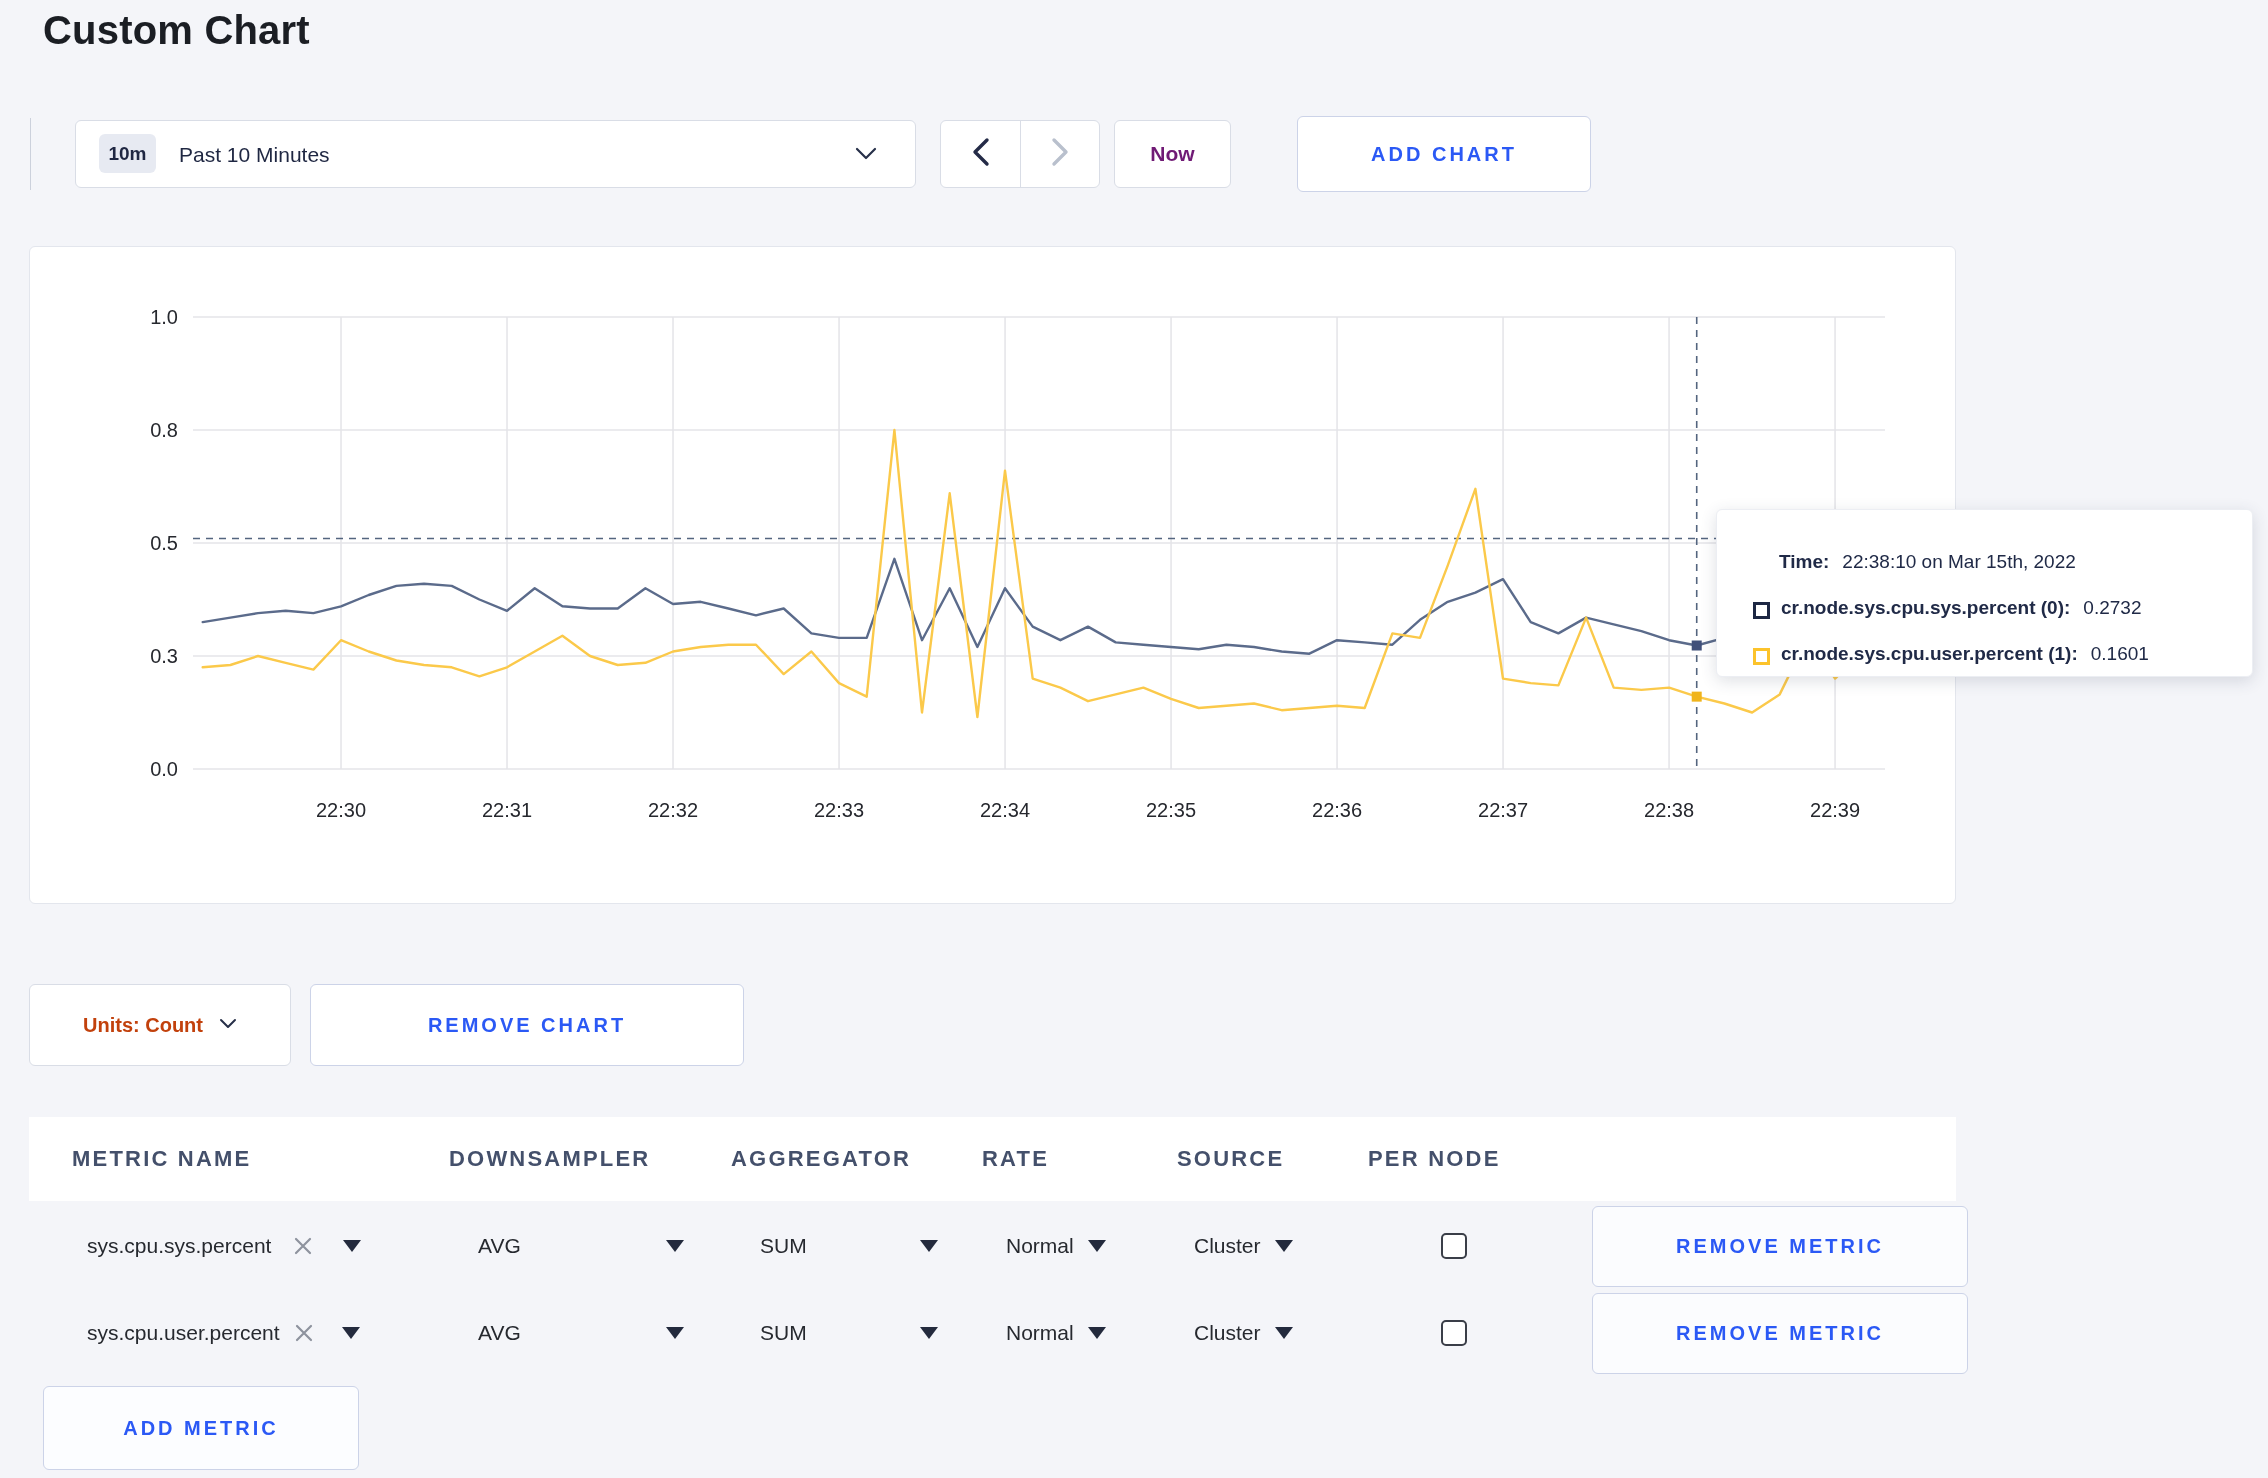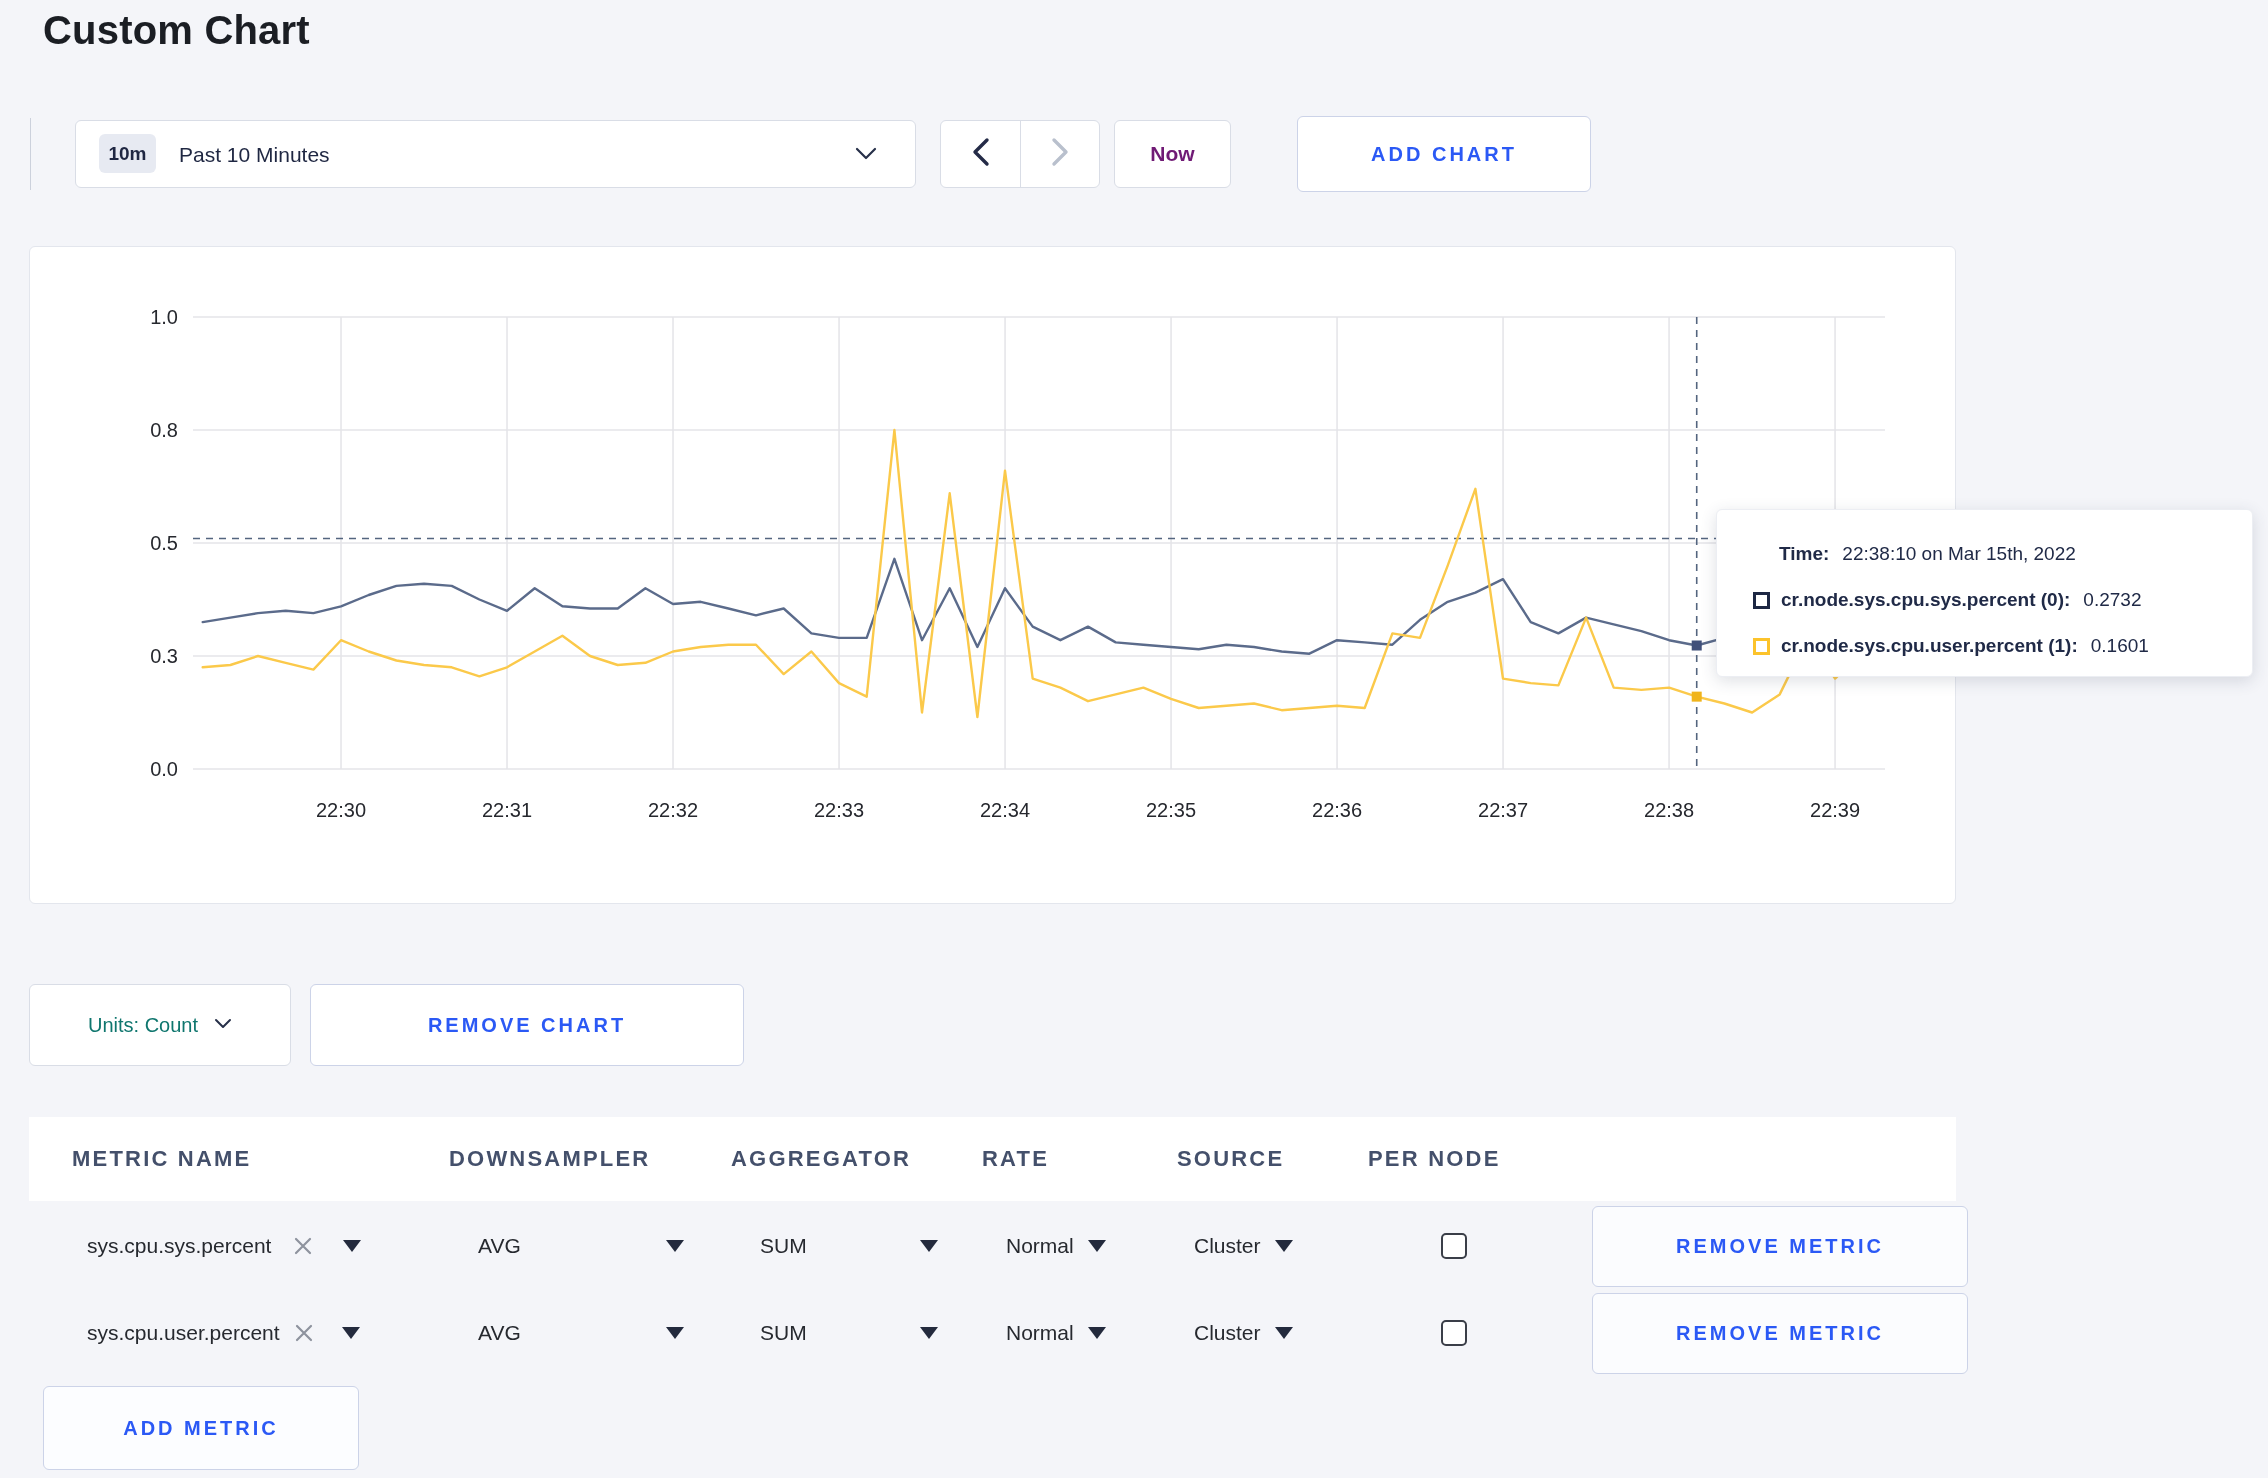--- a/index.html
+++ b/index.html
@@ -31,29 +31,29 @@
   #add-chart-button { left:1297px; top:116px; width:294px; height:76px; }
 
   
   #chart-card { left:29px; top:246px; width:1927px; height:658px; background:#fff; border:1px solid #e3e6ed; border-radius:6px; }
   #chart-svg { position:absolute; left:0; top:0; }
   svg text { font-family:"Liberation Sans","DejaVu Sans",sans-serif; }
 
   
   #chart-tooltip { left:1716px; top:509px; width:537px; height:168px; background:#fff; border:1px solid #eceef3; border-radius:6px;
     box-shadow:0 4px 16px rgba(50,60,90,.16); padding:25px 0 0 36px; z-index:5; }
-  .tt-row { display:flex; align-items:center; height:38px; margin-bottom:8px; }
+  .tt-row { display:flex; align-items:flex-end; height:38px; margin-bottom:8px; }
   .tt-swatch { width:17px; height:17px; border:3px solid #1d2743; margin-right:11px; flex:0 0 auto; }
   .tt-name { font-size:19px; font-weight:bold; color:#202a47; }
   .tt-value { font-size:19px; color:#202a47; margin-left:13px; }
   #tt-time-row { padding-left:26px; }
 
   
   #units-box { left:29px; top:984px; width:262px; height:82px; display:flex; align-items:center; justify-content:center; cursor:pointer; }
-  #units-label { font-size:20px; font-weight:normal; color:#0f766e; margin-right:16px; }
+  #units-label { font-size:20px; font-weight:bold; color:#c2410c; margin-right:16px; }
   #remove-chart-button { left:310px; top:984px; width:434px; height:82px; }
 
   
   #table-header-band { left:29px; top:1117px; width:1927px; height:84px; background:#fff; }
   .col-header { position:absolute; top:0; height:84px; display:flex; align-items:center;
     font-size:22px; font-weight:600; letter-spacing:2.2px; color:#44506b; }
   .metric-row { position:absolute; left:29px; width:1927px; height:86px; }
   .cell { position:absolute; display:flex; align-items:center; height:100%; font-size:21px; color:#26292f; }
   .caret { width:0; height:0; border-left:9px solid transparent; border-right:9px solid transparent; border-top:12px solid #232a3d; }
   .row-checkbox { position:absolute; left:1412px; top:50%; transform:translateY(-50%); width:26px; height:26px; appearance:none;

